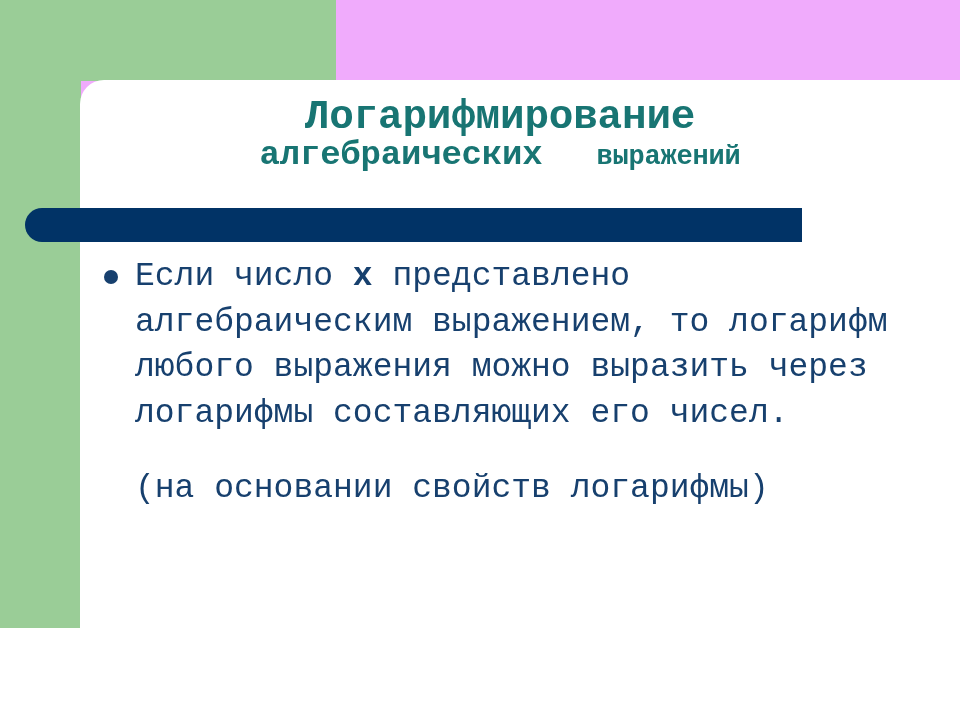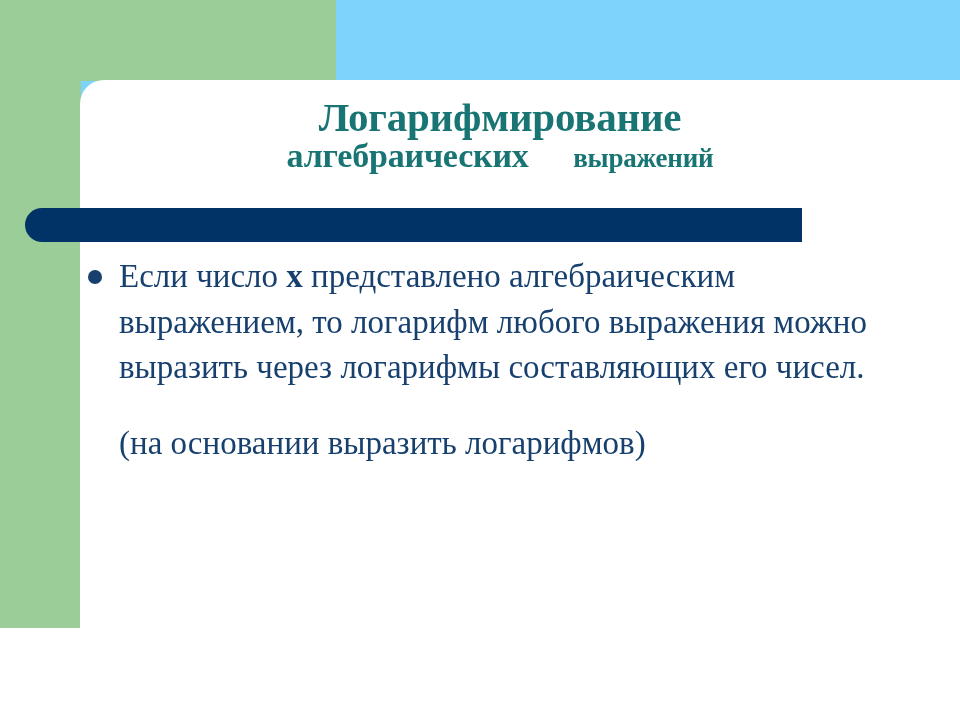--- a/index.html
+++ b/index.html
@@ -7,22 +7,22 @@
     margin: 0;
     padding: 0;
     background: #ffffff;
   }
 
   #slide {
     position: relative;
     width: 960px;
     height: 628px;
     overflow: hidden;
-    background: #7dd3fc;
-    font-family: Liberation Serif, serif;
+    background: #f0abfc;
+    font-family: Liberation Mono, monospace;
     -webkit-font-smoothing: antialiased;
   }
 
   
   .deco-green-top {
     position: absolute;
     left: 0;
     top: 0;
     width: 336px;
     height: 81px;
@@ -82,21 +82,21 @@
     width: 777px;
     height: 34px;
     background: #013366;
     border-top-left-radius: 17px;
     border-bottom-left-radius: 17px;
   }
 
   
   .body-block {
     position: absolute;
-    left: 84px;
+    left: 100px;
     top: 254px;
     width: 800px;
     color: #17406e;
     font-size: 33px;
     line-height: 1.38;
   }
 
   .bullet-item {
     position: relative;
     padding-left: 35px;
@@ -142,17 +142,17 @@
 
   <div class="divider-bar"></div>
 
   <div class="body-block">
 
     <div class="bullet-item">
       <span class="bullet-dot"></span>
       <span class="bullet-text"><span>Если число </span><span class="var-x">х</span><span> представлено алгебраическим выражением, то логарифм любого выражения  можно выразить через логарифмы составляющих его чисел.</span></span>
     </div>
 
-    <div class="note-line">(на основании выразить логарифмов)</div>
+    <div class="note-line">(на основании свойств логарифмы)</div>
 
   </div>
 
 </div>
 
 </body></html>

